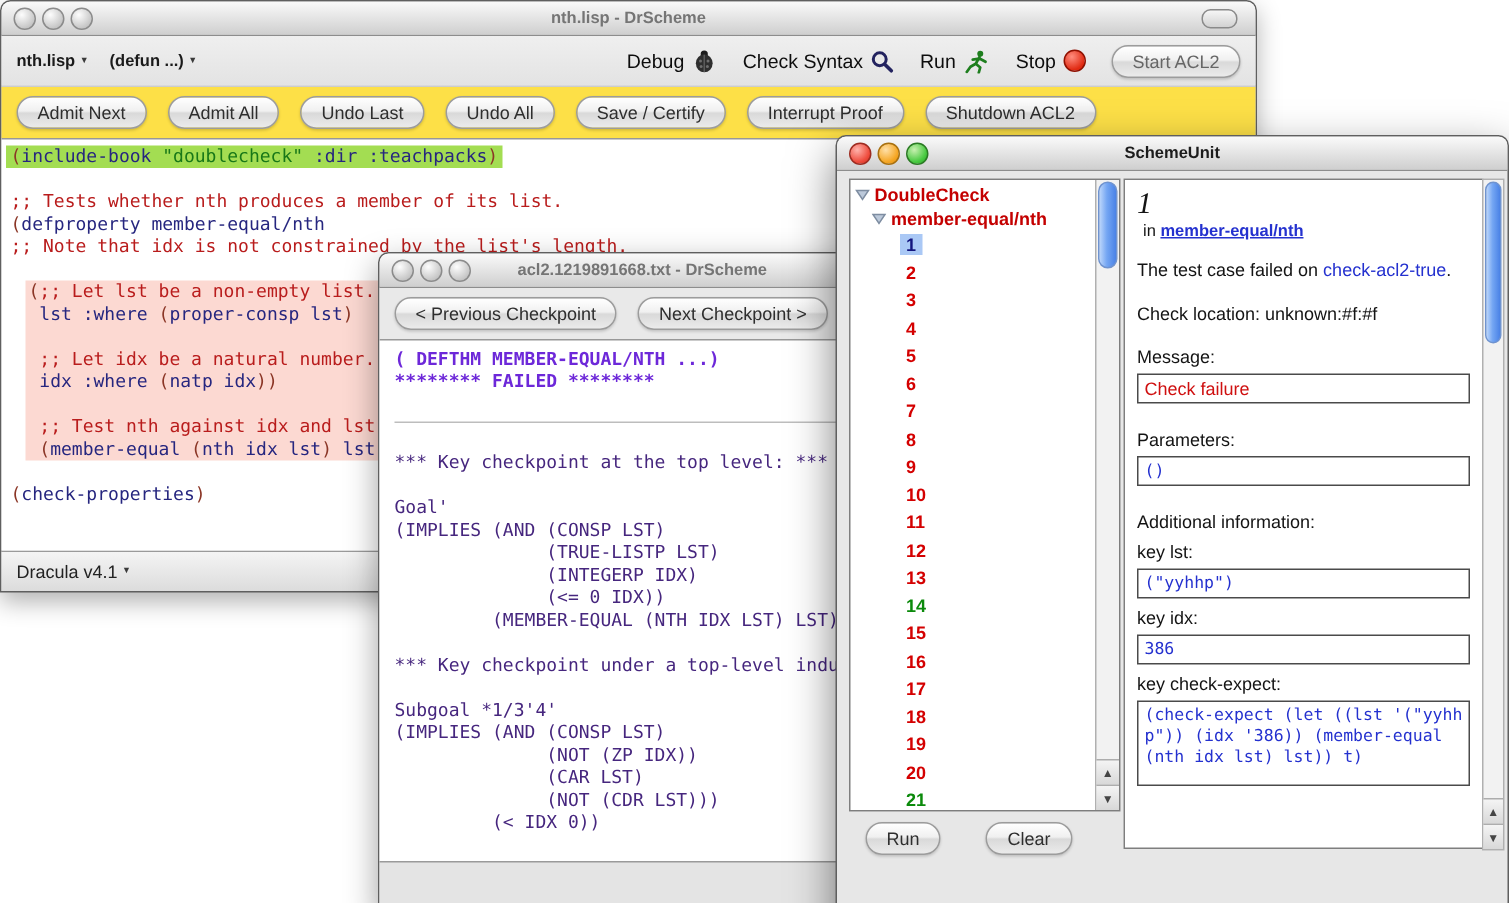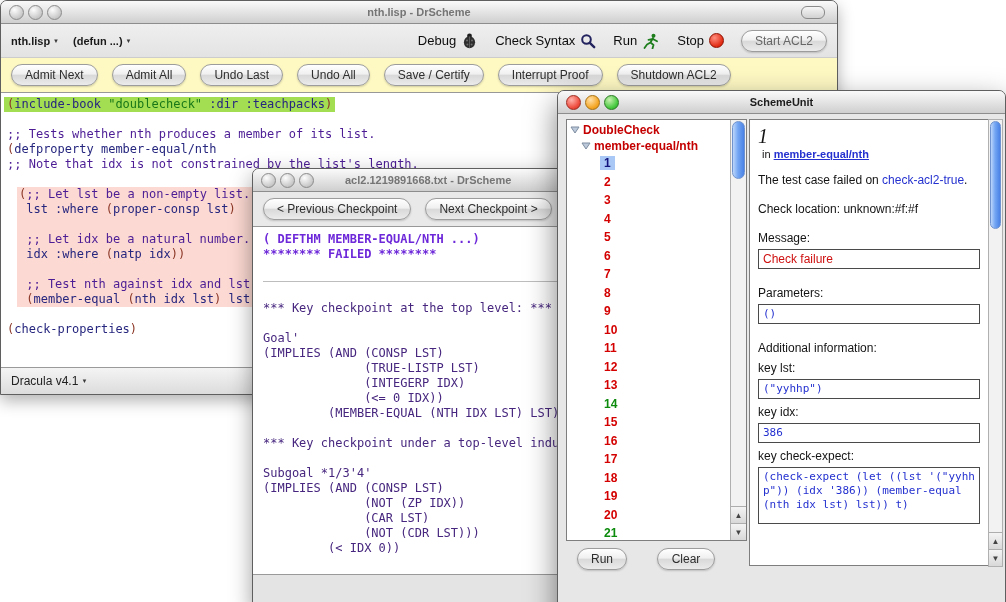--- a/index.html
+++ b/index.html
@@ -31,28 +31,28 @@
   .window.main{left:0;top:0;width:838px;height:395px;z-index:1;box-shadow:0 6px 16px rgba(0,0,0,.30);}
   .toolbar1{height:34px;flex:0 0 34px;display:flex;align-items:center;padding:0 10px;
             background:linear-gradient(#efefef,#e3e3e3);border-bottom:1px solid #cccccc;box-sizing:border-box;}
   .popup{display:flex;align-items:center;font-size:11px;font-weight:bold;color:#1a1a1a;}
   .popup+.popup{margin-left:14px;}
   .rgroup{margin-left:auto;display:flex;align-items:center;gap:17px;font-size:13px;color:#0d0d0d;}
   .tb-item{display:flex;align-items:center;gap:5px;}
   .stopdot{width:13px;height:13px;border-radius:50%;border:1px solid #8f1000;
            background:radial-gradient(circle at 35% 30%,#ff8d7e,#e02a12 70%);}
   .btn-startacl2{color:#666;}
-  .toolbar2{height:34px;flex:0 0 34px;display:flex;align-items:center;gap:14px;padding:0 10px;background:#fef9c3;}
+  .toolbar2{height:34px;flex:0 0 34px;display:flex;align-items:center;gap:14px;padding:0 10px;background:#fde047;}
   .editor{flex:1;background:#fff;border-top:1px solid #989898;position:relative;
           padding:4px 0 0 6px;font-family:"DejaVu Sans Mono",monospace;font-size:12px;line-height:15px;
           color:#111;overflow:hidden;}
   .cline{height:15px;white-space:pre;}
   .cline.hl-green{display:table;background:#a3dd52;padding:0 3px;margin-left:-3px;}
   .pinkbox{display:table;background:#fcd9d2;margin-left:10px;padding:0 5px 0 2px;}
-  .s-p{color:#8b3626;} .s-id{color:#26267f;} .s-com{color:#4c1d95;} .s-str{color:#187818;}
+  .s-p{color:#8b3626;} .s-id{color:#26267f;} .s-com{color:#b91c1c;} .s-str{color:#187818;}
   .s-k{color:#6d28d9;font-weight:bold;} .s-v{color:#46267e;}
   .editor-sb{position:absolute;top:0;right:0;bottom:0;width:15px;background:#f3f3f3;border-left:1px solid #cfcfcf;}
   .statusbar{height:26px;flex:0 0 26px;background:linear-gradient(#f4f4f4,#dcdcdc);
              border-top:1px solid #9a9a9a;display:flex;align-items:center;padding:0 10px;}
   .statusbar .popup{font-size:12px;font-weight:normal;color:#222;}
 
   
   .window.acl2{left:252px;top:168px;width:740px;height:440px;z-index:2;box-shadow:0 8px 22px rgba(0,0,0,.38);}
   .window.acl2 .title{left:92px;right:auto;text-align:left;}
   .acl2-toolbar{height:34px;flex:0 0 34px;display:flex;align-items:center;gap:14px;padding:0 10px;background:#e9e9e9;}

